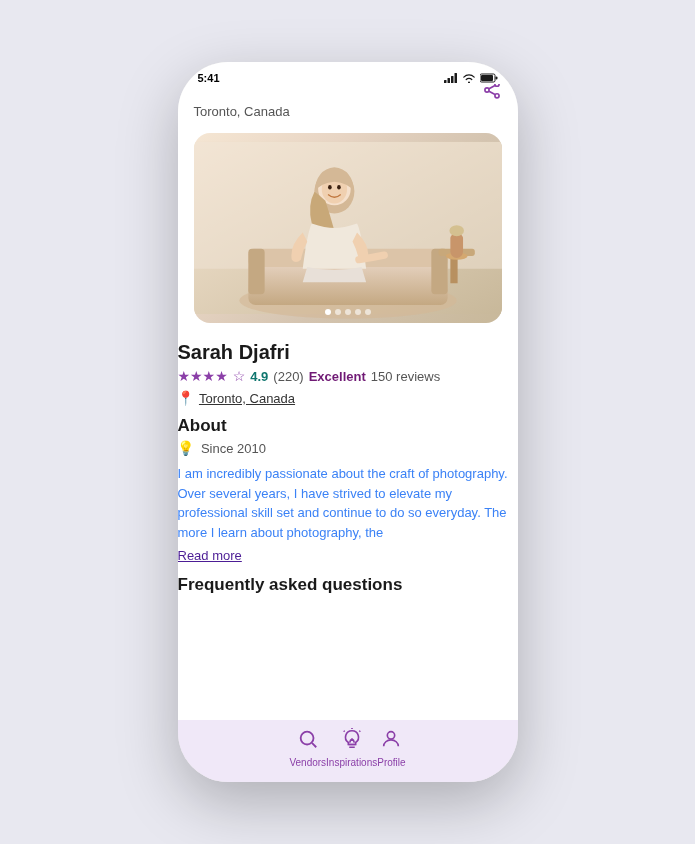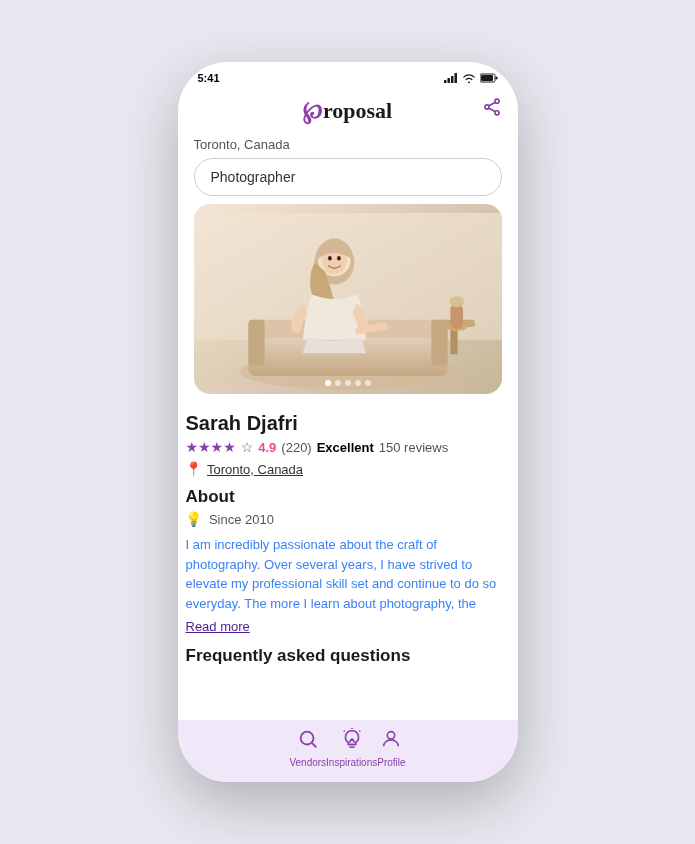--- a/index.html
+++ b/index.html
@@ -127,39 +127,39 @@
     .dot {
       width: 6px;
       height: 6px;
       border-radius: 50%;
       background: rgba(255,255,255,0.6);
     }
     .dot.active { background: #fff; }
 
     
     .profile-section {
-      padding: 4px 8px;
+      padding: 4px 0;
       flex: 1;
     }
     .profile-name {
       font-size: 20px;
       font-weight: 700;
       color: #1a1a1a;
       margin-bottom: 4px;
     }
     .rating-row {
       display: flex;
       align-items: center;
       gap: 5px;
       margin-bottom: 6px;
     }
     .stars { color: #8b3fa8; font-size: 14px; }
-    .rating-num { font-size: 13px; font-weight: 600; color: #ec4899; }
+    .rating-num { font-size: 13px; font-weight: 600; color: #0f766e; }
     .rating-count { font-size: 13px; color: #555; }
-    .excellent-badge { font-size: 13px; font-weight: 600; color: #000000; }
+    .excellent-badge { font-size: 13px; font-weight: 600; color: #701a75; }
     .location-row {
       display: flex;
       align-items: center;
       gap: 4px;
       margin-bottom: 10px;
     }
     .location-pin { color: #8b3fa8; font-size: 14px; }
     .location-link {
       font-size: 13px;
       color: #333;
@@ -249,35 +249,33 @@
         <rect x="0" y="1" width="15" height="8" rx="1.5" stroke="#1a1a1a" stroke-width="1" fill="none"></rect>
         <rect x="1" y="2" width="12" height="6" rx="1" fill="#1a1a1a"></rect>
         <rect x="15.5" y="3.5" width="2" height="3" rx="1" fill="#1a1a1a"></rect>
       </svg>
     </div>
   </div>
 
   <div class="screen-content">
 
     <div class="app-header">
-      <span class="app-title"><span style="color:#8b3fa8;font-family:Georgia,serif;font-size:24px;font-weight:700;">℘</span><span style="font-family:Georgia,serif;font-size:22px;font-weight:700;color:#1a1a1a;">roposal</span></span>
       <div class="share-btn">
         <svg width="20" height="20" viewBox="0 0 24 24" fill="none" stroke="#8b3fa8" stroke-width="2">
           <circle cx="18" cy="5" r="2.5"></circle>
           <circle cx="6" cy="12" r="2.5"></circle>
           <circle cx="18" cy="19" r="2.5"></circle>
           <line x1="15.6" y1="6.5" x2="8.4" y2="10.5"></line>
           <line x1="8.4" y1="13.5" x2="15.6" y2="17.5"></line>
         </svg>
       </div>
     </div>
 
     <div class="search-area">
       <div class="location-text">Toronto, Canada</div>
-      <div class="search-box">Photographer</div>
     </div>
 
     <div class="carousel-container">
       <div class="carousel-image">
 
         <svg class="woman-svg" viewBox="0 0 340 190" xmlns="http://www.w3.org/2000/svg">
           <defs>
             <linearGradient id="bgGrad" x1="0%" y1="0%" x2="100%" y2="100%">
               <stop offset="0%" style="stop-color:#f5e6d3"></stop>
               <stop offset="100%" style="stop-color:#c8b89a"></stop>

